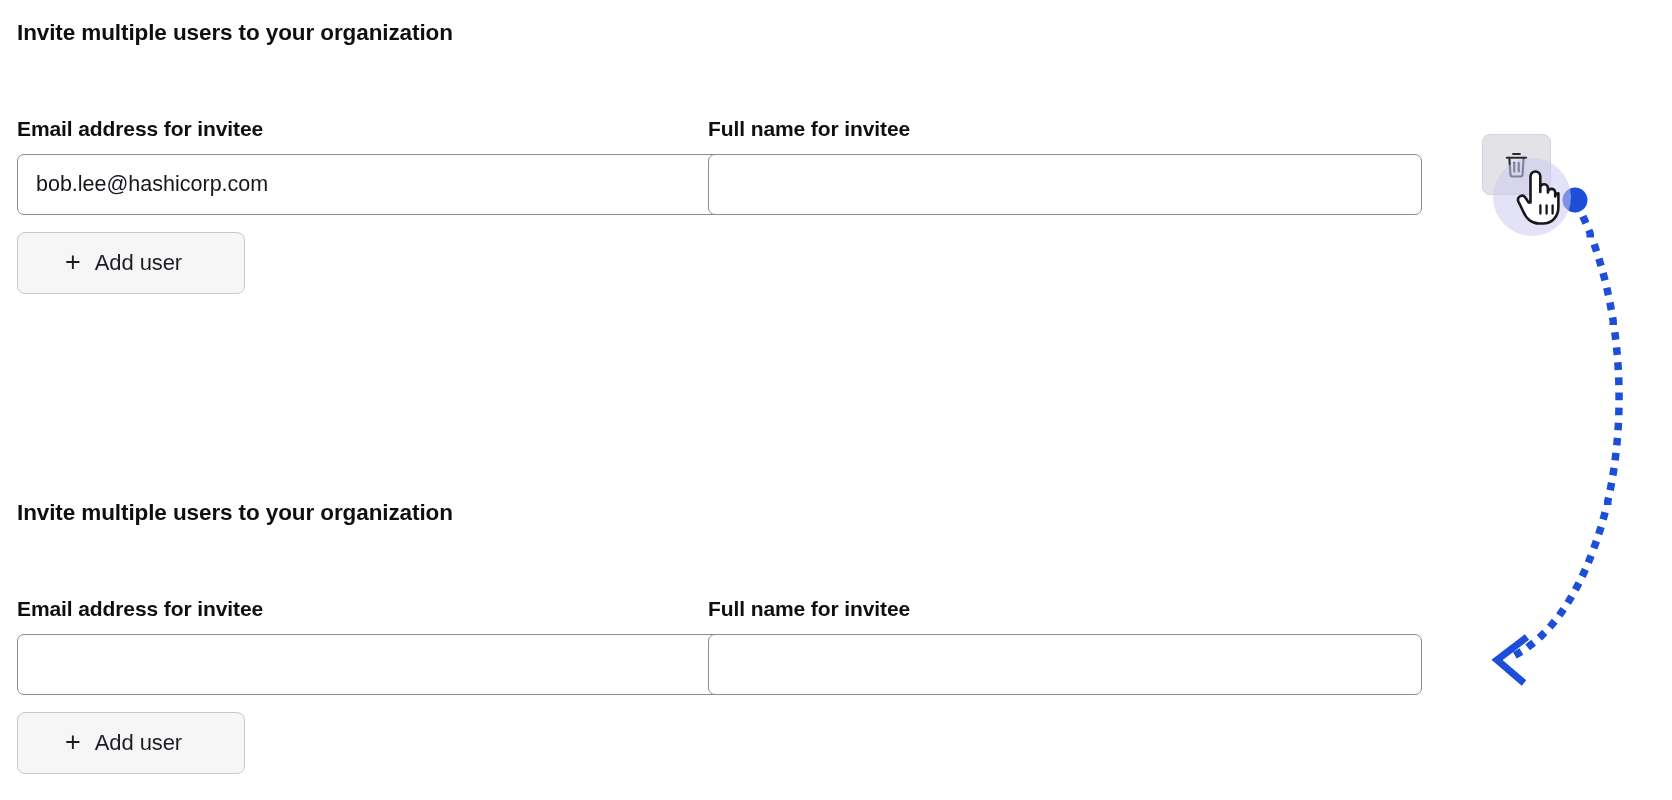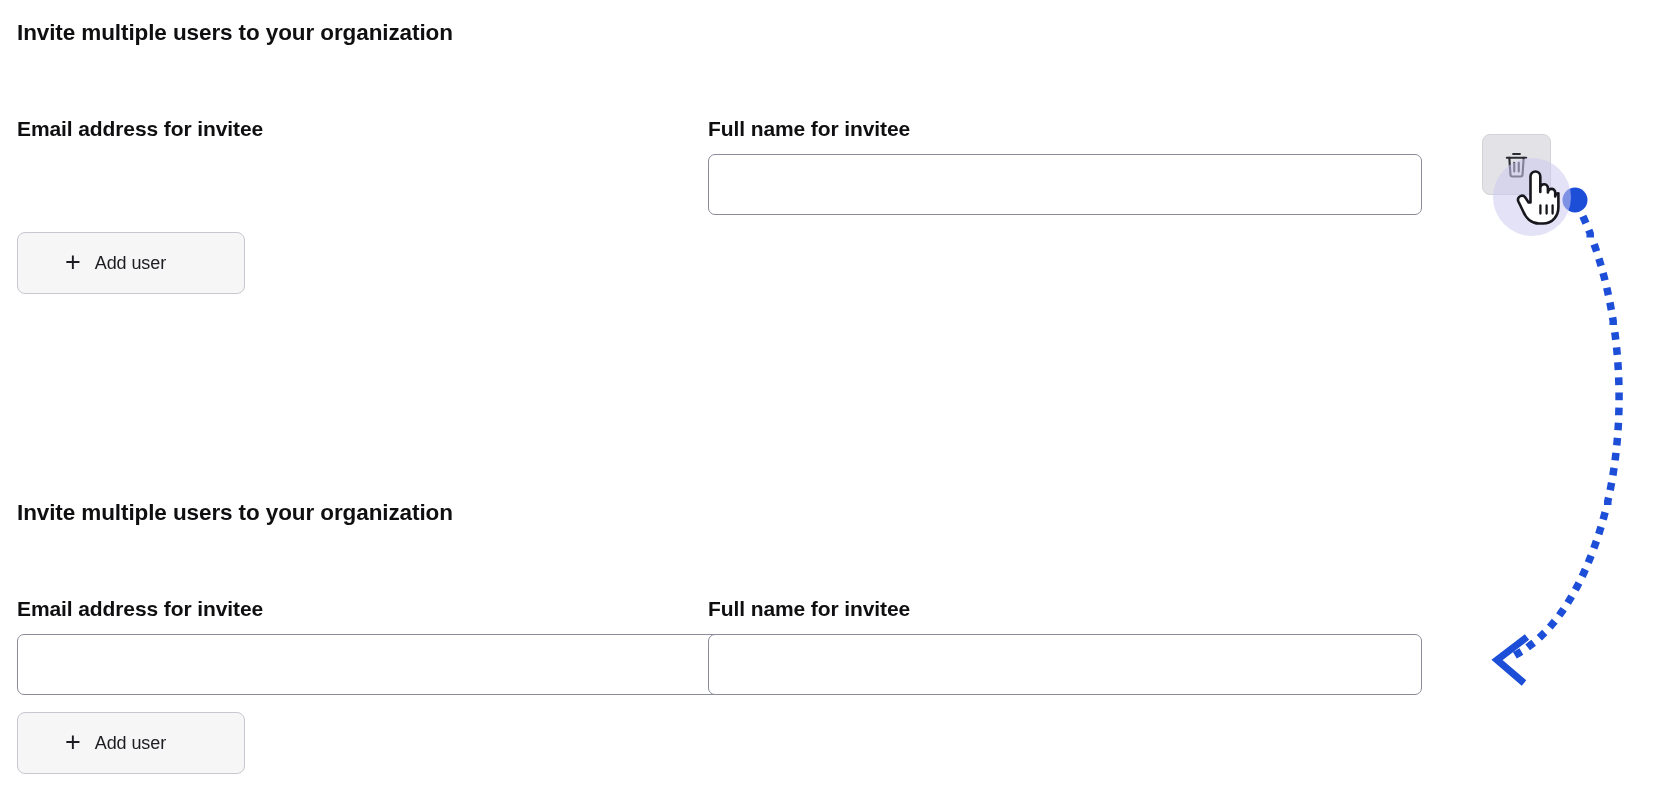--- a/index.html
+++ b/index.html
@@ -120,21 +120,21 @@
     font-family: "Liberation Sans", sans-serif;
   }
   .add-user-plus {
     font-size: 27px;
     line-height: 1;
     color: #1c1c22;
     font-weight: 400;
     margin-top: -2px;
   }
   .add-user-label {
-    font-size: 18px;
+    font-size: 22px;
     color: #1c1c22;
     letter-spacing: -0.1px;
     white-space: nowrap;
   }
 
   
   .annotation-layer {
     position: absolute;
     left: 0;
     top: 0;
@@ -168,20 +168,21 @@
 <div id="screen">
 
   <div class="form-section section-one">
 
     <div class="section-heading">Invite multiple users to your organization</div>
 
     <div class="field-row">
 
       <div class="field field-email">
         <label class="field-label">Email address for invitee</label>
+        <input class="text-input" type="text" value="bob.lee@hashicorp.com" style="">
       </div>
 
       <div class="field field-name">
         <label class="field-label">Full name for invitee</label>
         <input class="text-input" type="text" value="" style="">
       </div>
 
       <button class="delete-btn" aria-label="Delete invitee row">
         <span>
           <svg width="27" height="30" viewBox="0 0 24 26" fill="none" stroke="#2b2b33" stroke-width="1.9" stroke-linecap="round" stroke-linejoin="round">

